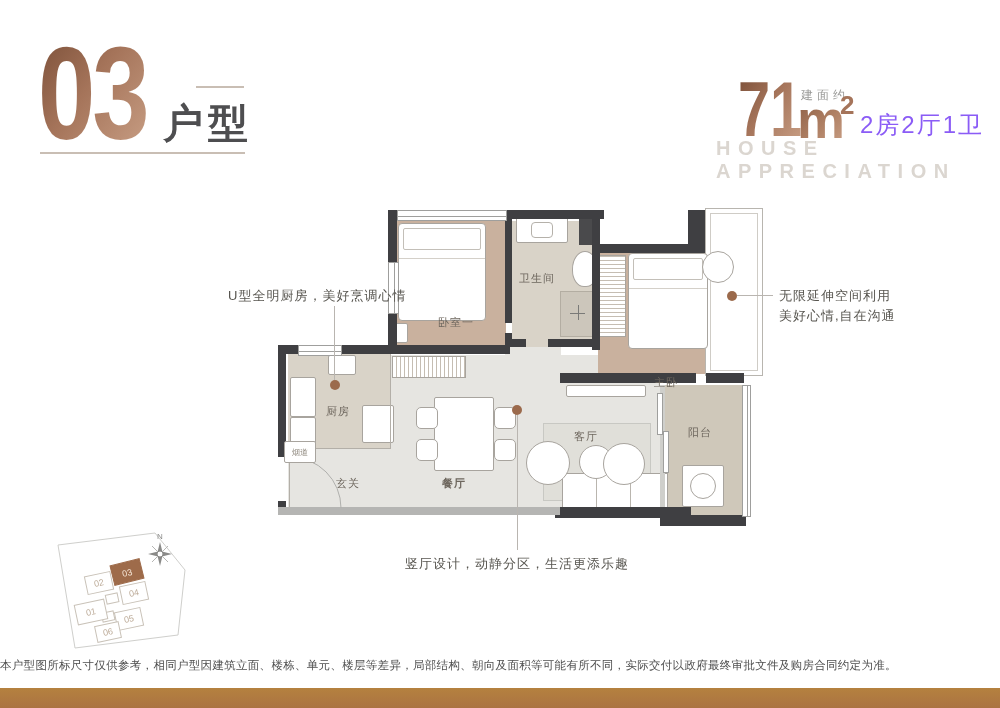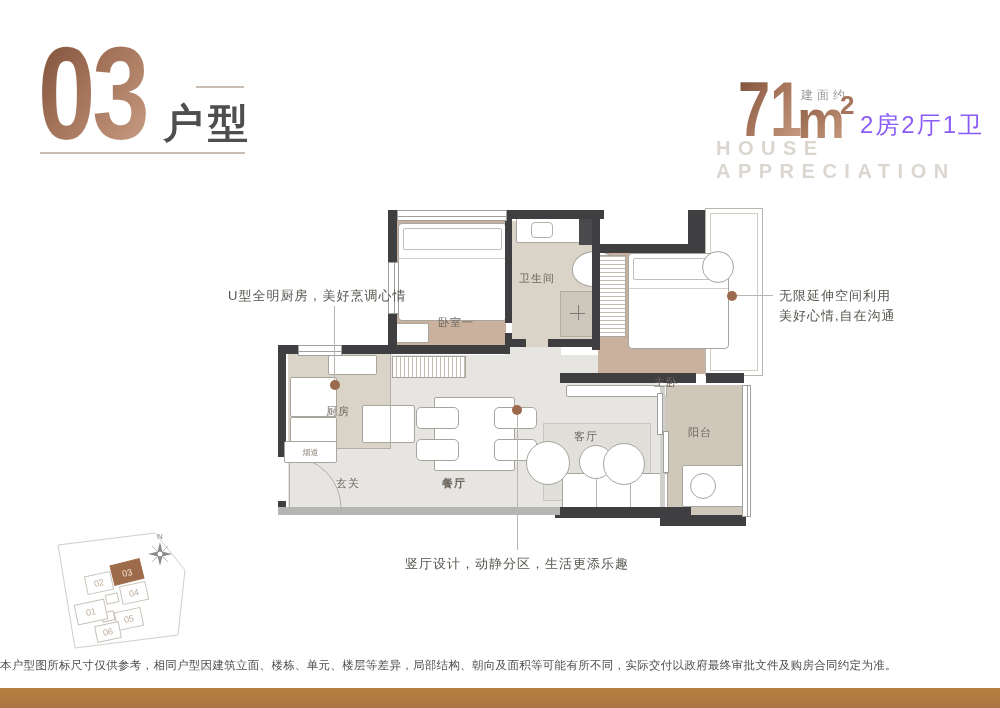--- a/index.html
+++ b/index.html
@@ -36,21 +36,21 @@
   .rooms-summary{font-size:24px;color:#8b5cf6;letter-spacing:2px;}
   .tagline{font-size:20px;letter-spacing:7.5px;color:#dbd6d0;font-weight:700;}
   
   #plan{left:276px;top:193px;width:492px;height:352px;}
   .fl{position:absolute;}
   .w{position:absolute;background:#3f3f42;z-index:6;}
   .wl{position:absolute;background:#b5b5b3;z-index:6;}
   .win{position:absolute;background:#fff;border:1px solid #9f9f9d;z-index:7;}
   .win-h::after{content:"";position:absolute;left:0;right:0;top:50%;height:1px;background:#9f9f9d;}
   .win-v::after{content:"";position:absolute;top:0;bottom:0;left:50%;width:1px;background:#9f9f9d;}
-  .furn{position:absolute;background:#fff;border:1px solid #a8a49e;border-radius:2px;z-index:4;padding-left:21px;}
+  .furn{position:absolute;background:#fff;border:1px solid #a8a49e;border-radius:2px;z-index:4;}
   .striped-v{position:absolute;border:1px solid #a8a49e;z-index:4;
     background:repeating-linear-gradient(0deg,#fff 0 3px,#c5bdb2 3px 4px);}
   .striped-h{position:absolute;border:1px solid #a8a49e;z-index:4;
     background:repeating-linear-gradient(90deg,#fff 0 3px,#c5bdb2 3px 4px);}
   .circ{position:absolute;background:#fff;border:1px solid #a8a49e;border-radius:50%;z-index:5;}
   .room-label{position:absolute;width:64px;text-align:center;font-size:11px;color:#6e675e;z-index:9;letter-spacing:1px;}
   .flex-frame{position:absolute;background:#fff;border:1px solid #b8b5af;z-index:3;}
   .flex-frame::after{content:"";position:absolute;left:4px;top:4px;right:4px;bottom:4px;border:1px solid #cfccc6;}
   .thin{position:absolute;background:#b3afa8;z-index:5;}
   .cross{position:absolute;z-index:5;}

